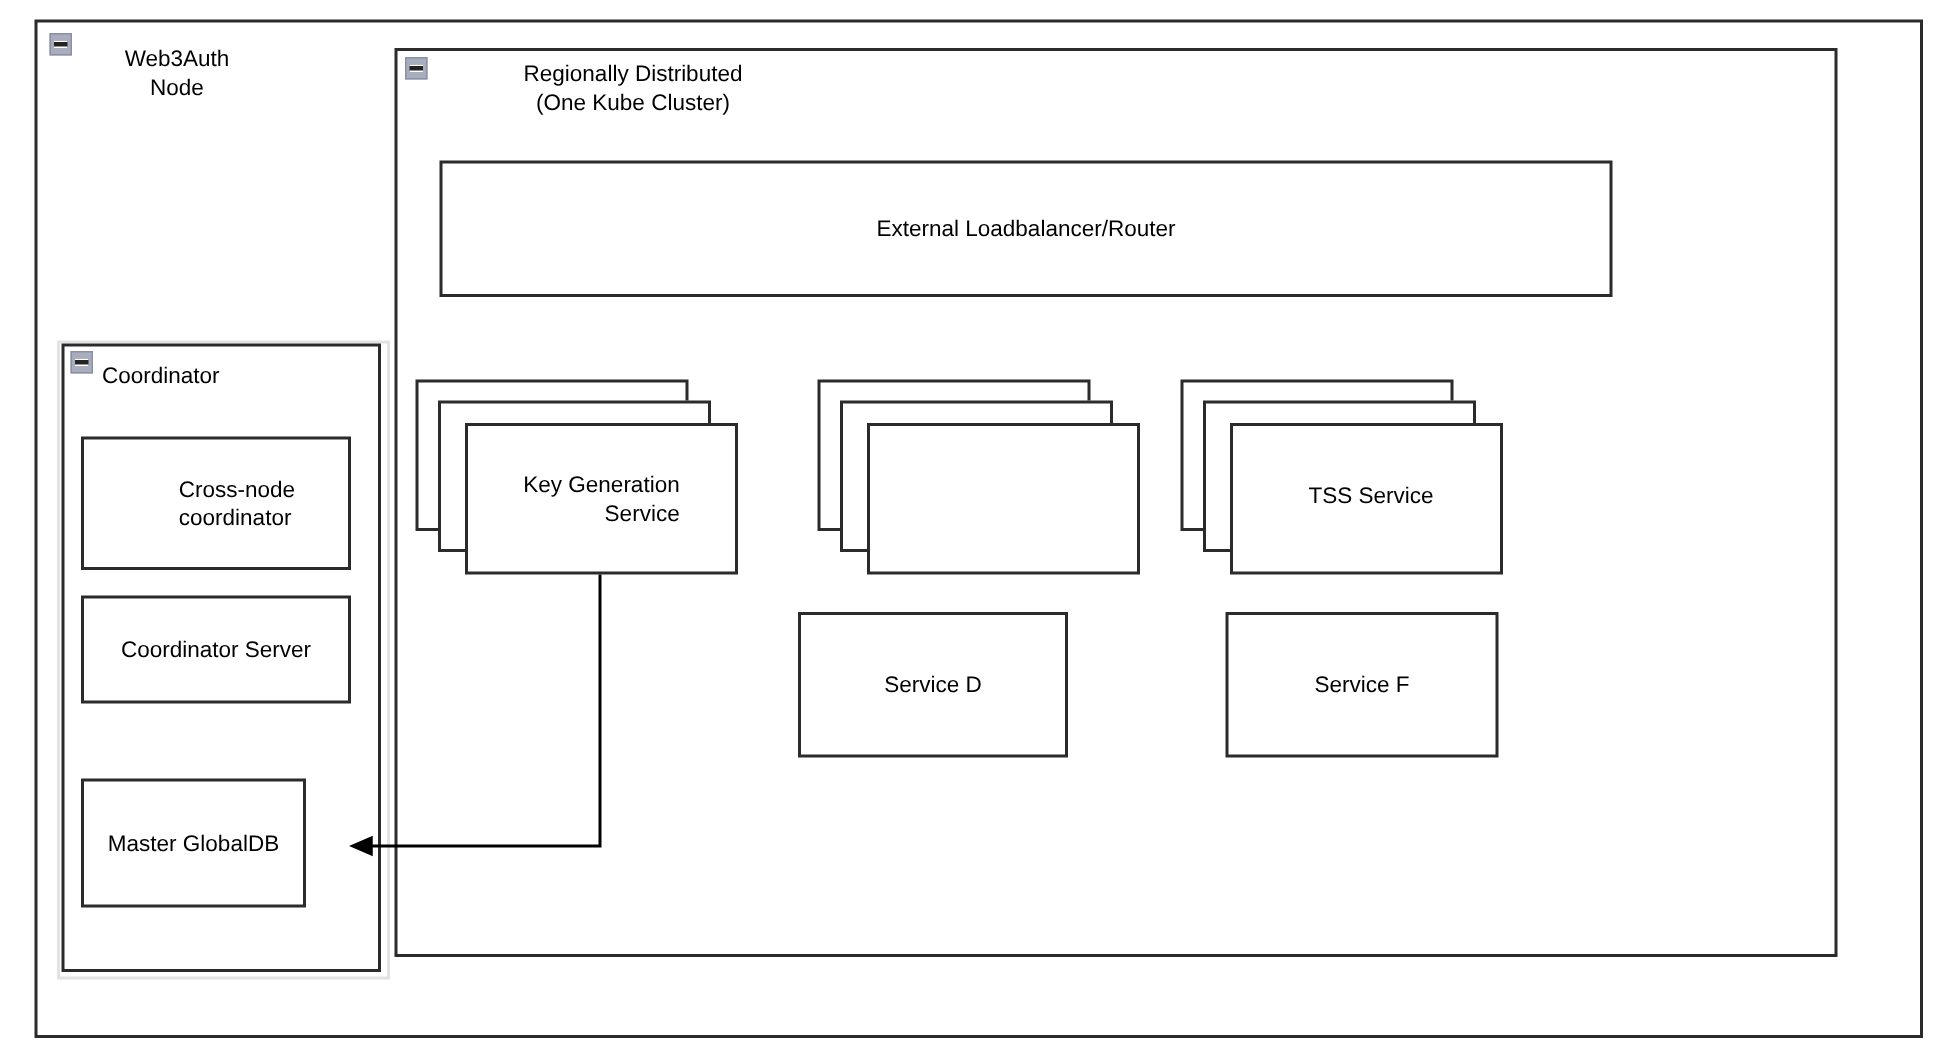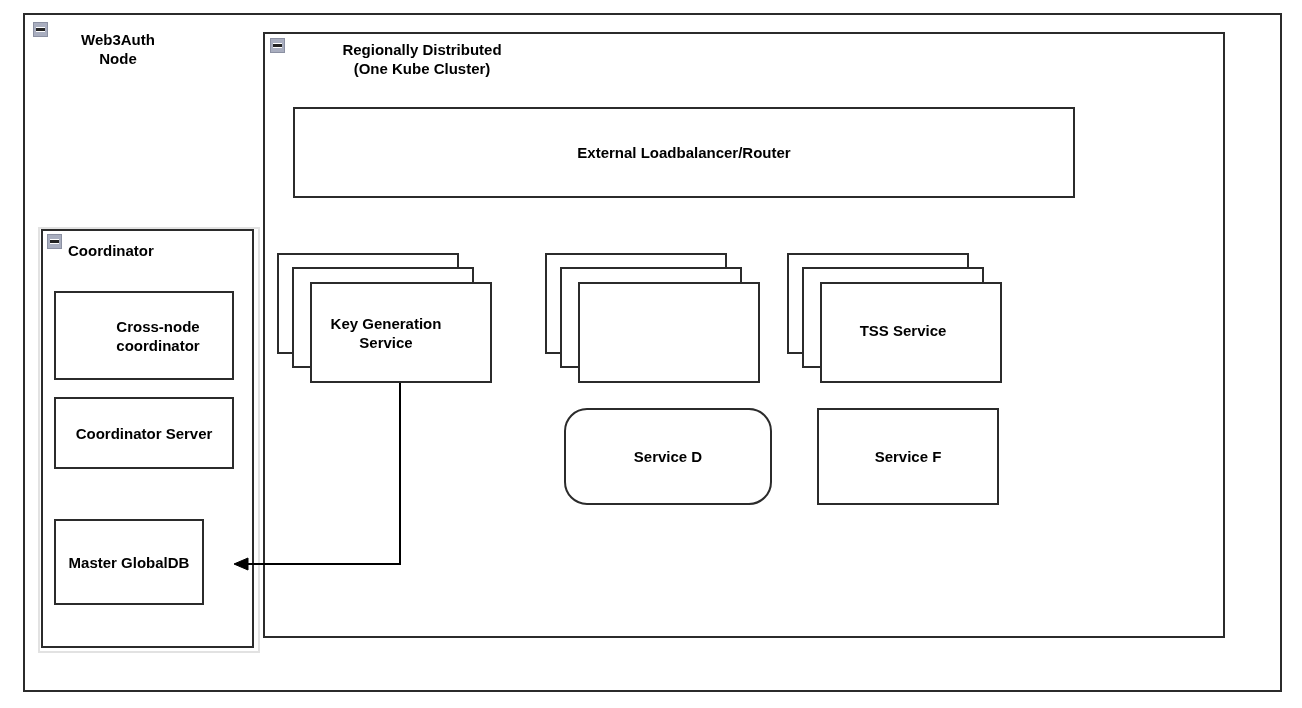--- a/index.html
+++ b/index.html
@@ -12,21 +12,20 @@
     height: 708px;
     font-family: "Liberation Sans", sans-serif;
     color: #000000;
     overflow: hidden;
   }
 
   #canvas {
     position: relative;
     width: 1302px;
     height: 708px;
-    font-weight: bold;
   }
 
   
   .box {
     position: absolute;
     box-sizing: border-box;
     background: #ffffff;
     border: 2px solid #2b2b2b;
   }
 
@@ -144,38 +143,38 @@
 
   <div class="container-title" style="left:292px; top:40px; width:260px;">Regionally Distributed
 (One Kube Cluster)</div>
 
   <div class="box node" style="left:293px; top:107px; width:782px; height:91px;">External Loadbalancer/Router</div>
 
   <div class="stack" style="left:277px; top:253px; width:215px; height:130px;">
     <div class="layer back1" style="width:182px; height:101px;"></div>
     <div class="layer back2" style="width:182px; height:101px;"></div>
     <div class="layer front" style="width:182px; height:101px;"></div>
-    <div class="front-label" style="left:18px; top:29px; width:182px; height:101px;">Key Generation
+    <div class="front-label" style="left:33px; top:29px; width:182px; height:101px;text-align:right;">Key Generation
 Service</div>
   </div>
 
   <div class="stack" style="left:545px; top:253px; width:215px; height:130px;">
     <div class="layer back1" style="width:182px; height:101px;"></div>
     <div class="layer back2" style="width:182px; height:101px;"></div>
     <div class="layer front" style="width:182px; height:101px;"></div>
   </div>
 
   <div class="stack" style="left:787px; top:253px; width:215px; height:130px;">
     <div class="layer back1" style="width:182px; height:101px;"></div>
     <div class="layer back2" style="width:182px; height:101px;"></div>
     <div class="layer front" style="width:182px; height:101px;"></div>
-    <div class="front-label" style="left:25px; top:29px; width:182px; height:97px;">TSS Service</div>
-  </div>
-
-  <div class="box node" style="left:564px; top:408px; width:208px; height:97px;border-radius:23px;">Service D</div>
+    <div class="front-label" style="left:36px; top:29px; width:182px; height:97px;">TSS Service</div>
+  </div>
+
+  <div class="box node" style="left:532px; top:408px; width:180px; height:97px;">Service D</div>
 
   <div class="box node" style="left:817px; top:408px; width:182px; height:97px;">Service F</div>
 
   <div class="frame-shadow" style="left:38px; top:227px; width:222px; height:426px;"></div>
 
   <div class="box container-outer" style="left:41px; top:229px; width:213px; height:419px;"></div>
 
   <div class="collapse-icon" style="left:47px; top:234px;">
     <span class="bar"></span>
   </div>

